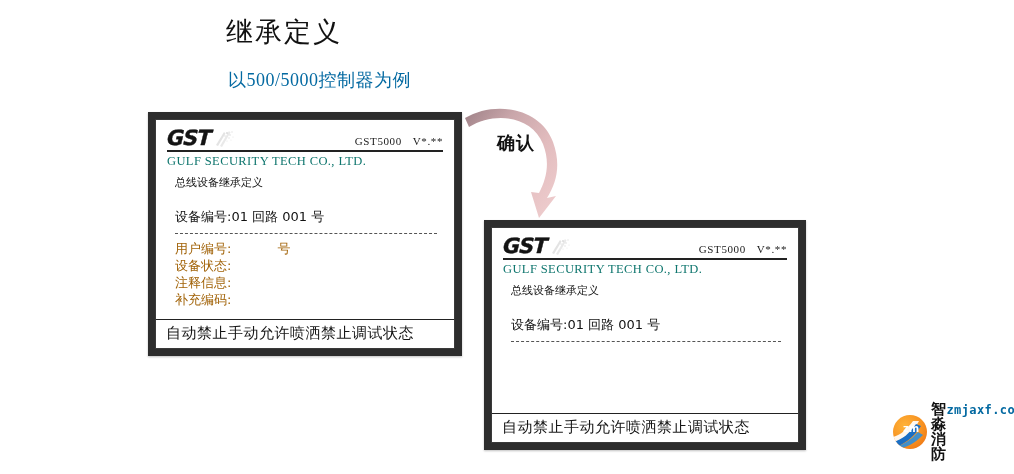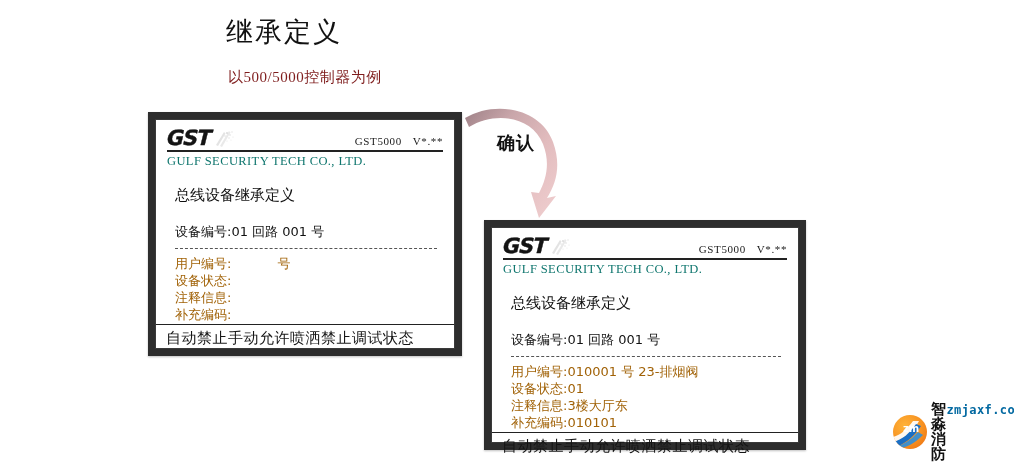--- a/index.html
+++ b/index.html
@@ -24,24 +24,24 @@
     font-size: 27px;
     font-weight: 400;
     letter-spacing: 2px;
     color: #111111;
     white-space: nowrap;
   }
   .slide-subtitle {
     position: absolute;
     left: 228px;
     top: 68px;
-    font-size: 15px;
+    font-size: 18px;
     font-weight: 400;
     letter-spacing: 0.5px;
-    color: #7f1d1d;
+    color: #0369a1;
     white-space: nowrap;
   }
 
   
   .arrow-label {
     position: absolute;
     left: 497px;
     top: 131px;
     font-size: 18px;
     font-weight: 700;
@@ -126,22 +126,22 @@
     font-family: "Liberation Serif", serif;
     font-size: 12.5px;
     letter-spacing: 0.4px;
     margin-top: 2px;
     color: #0f766e;
     white-space: nowrap;
   }
 
   .section-title {
     font-family: "DejaVu Sans", "Liberation Sans", sans-serif;
-    font-size: 15px;
-    margin-top: 17px;
+    font-size: 11px;
+    margin-top: 6px;
     margin-left: 8px;
     color: #111;
     white-space: nowrap;
   }
 
   .device-line {
     font-family: "DejaVu Sans", "Liberation Sans", sans-serif;
     font-size: 13px;
     margin-top: 18px;
     margin-left: 8px;
@@ -346,34 +346,20 @@
       </div>
 
       <div class="company-line">GULF  SECURITY  TECH   CO., LTD.</div>
 
       <div class="section-title">总线设备继承定义</div>
 
       <div class="device-line">设备编号:01 回路 001 号</div>
 
       <div class="dash-rule"></div>
 
-      <div class="field-list">
-        <div class="field-row">
-          <span>用户编号:</span><span>010001 号 23-排烟阀</span>
-        </div>
-        <div class="field-row">
-          <span>设备状态:</span><span>01</span>
-        </div>
-        <div class="field-row">
-          <span>注释信息:</span><span>3楼大厅东</span>
-        </div>
-        <div class="field-row">
-          <span>补充编码:</span><span>010101</span>
-        </div>
-      </div>
 
     </div>
 
     <div class="status-bar">
       <span class="status-item">自动禁止</span>
       <span class="status-item">手动允许</span>
       <span class="status-item">喷洒禁止</span>
       <span class="status-item">调试状态</span>
     </div>
   </div>

